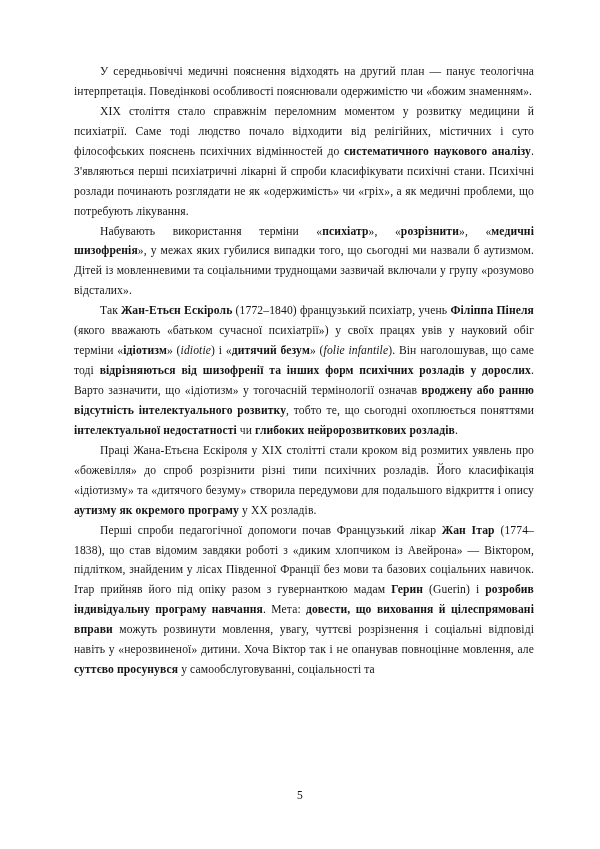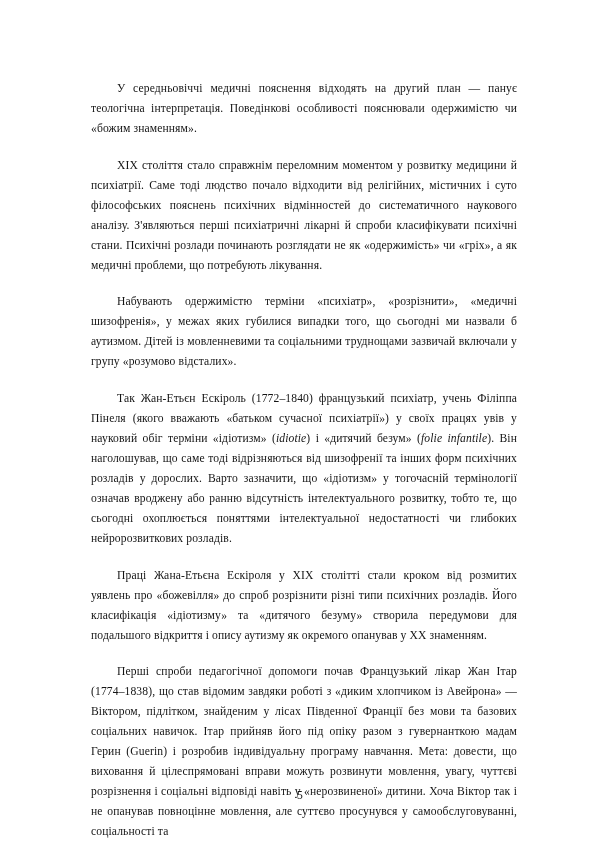--- a/index.html
+++ b/index.html
@@ -25,26 +25,26 @@
   }
   .body-text {
     font-size: 11.6px;
     line-height: 1.72;
     text-align: justify;
     text-justify: inter-word;
     color: #141414;
     letter-spacing: 0.01em;
   }
   .para {
-    margin: 17px;
+    margin: 0;
     text-indent: 26px;
     text-align: justify;
   }
   b, .b {
-    font-weight: normal;
+    font-weight: bold;
   }
   i, .i {
   }
   .page-number {
     position: absolute;
     left: 0;
     right: 0;
     bottom: 47px;
     text-align: center;
     font-size: 11.6px;
@@ -52,19 +52,19 @@
     font-family: "Liberation Serif", serif;
   }
 </style>
 </head>
 <body>
 
 <div class="page">
   <div class="body-text" id="body-container">
       <p class="para"><span>У середньовіччі медичні пояснення відходять на другий план — панує теологічна інтерпретація. Поведінкові особливості пояснювали одержимістю чи «божим знаменням».</span></p>
       <p class="para"><span>XIX століття стало справжнім переломним моментом у розвитку медицини й психіатрії. Саме тоді людство почало відходити від релігійних, містичних і суто філософських пояснень психічних відмінностей до </span><b>систематичного наукового аналізу</b><span>. З'являються перші психіатричні лікарні й спроби класифікувати психічні стани. Психічні розлади починають розглядати не як «одержимість» чи «гріх», а як медичні проблеми, що потребують лікування.</span></p>
-      <p class="para"><span>Набувають одержимістю терміни «</span><b>психіатр</b><span>», «</span><b>розрізнити</b><span>», «</span><b>медичні шизофренія</b><span>», у межах яких губилися випадки того, що сьогодні ми назвали б аутизмом. Дітей із мовленневими та соціальними труднощами зазвичай включали у групу «розумово відсталих».</span></p>
+      <p class="para"><span>Набувають використання терміни «</span><b>психіатр</b><span>», «</span><b>розрізнити</b><span>», «</span><b>медичні шизофренія</b><span>», у межах яких губилися випадки того, що сьогодні ми назвали б аутизмом. Дітей із мовленневими та соціальними труднощами зазвичай включали у групу «розумово відсталих».</span></p>
       <p class="para"><span>Так </span><b>Жан-Етьєн Ескіроль</b><span> (1772–1840) французький психіатр, учень </span><b>Філіппа Пінеля</b><span> (якого вважають «батьком сучасної психіатрії») у своїх працях увів у науковий обіг терміни «</span><b>ідіотизм</b><span>» (</span><i>idiotie</i><span>) і «</span><b>дитячий безум</b><span>» (</span><i>folie infantile</i><span>). Він наголошував, що саме тоді </span><b>відрізняються від шизофренії та інших форм психічних розладів у дорослих</b><span>. Варто зазначити, що «ідіотизм» у тогочасній термінології означав </span><b>вроджену або ранню відсутність інтелектуального розвитку</b><span>, тобто те, що сьогодні охоплюється поняттями </span><b>інтелектуальної недостатності</b><span> чи </span><b>глибоких нейророзвиткових розладів</b><span>.</span></p>
-      <p class="para"><span>Праці Жана-Етьєна Ескіроля у XIX столітті стали кроком від розмитих уявлень про «божевілля» до спроб розрізнити різні типи психічних розладів. Його класифікація «ідіотизму» та «дитячого безуму» створила передумови для подальшого відкриття і опису </span><b>аутизму як окремого опанував</b><span> у XX знаменням.</span></p>
+      <p class="para"><span>Праці Жана-Етьєна Ескіроля у XIX столітті стали кроком від розмитих уявлень про «божевілля» до спроб розрізнити різні типи психічних розладів. Його класифікація «ідіотизму» та «дитячого безуму» створила передумови для подальшого відкриття і опису </span><b>аутизму як окремого програму</b><span> у XX розладів.</span></p>
       <p class="para"><span>Перші спроби педагогічної допомоги почав Французький лікар </span><b>Жан Ітар</b><span> (1774–1838), що став відомим завдяки роботі з «диким хлопчиком із Авейрона» — Віктором, підлітком, знайденим у лісах Південної Франції без мови та базових соціальних навичок. Ітар прийняв його під опіку разом з гувернанткою мадам </span><b>Герин</b><span> (Guerin) і </span><b>розробив індивідуальну програму навчання</b><span>. Мета: </span><b>довести, що виховання й цілеспрямовані вправи</b><span> можуть розвинути мовлення, увагу, чуттєві розрізнення і соціальні відповіді навіть у «нерозвиненої» дитини. Хоча Віктор так і не опанував повноцінне мовлення, але </span><b>суттєво просунувся</b><span> у самообслуговуванні, соціальності та</span></p>
     </div>
   <div class="page-number">5</div>
 </div>
 
 </body></html>

